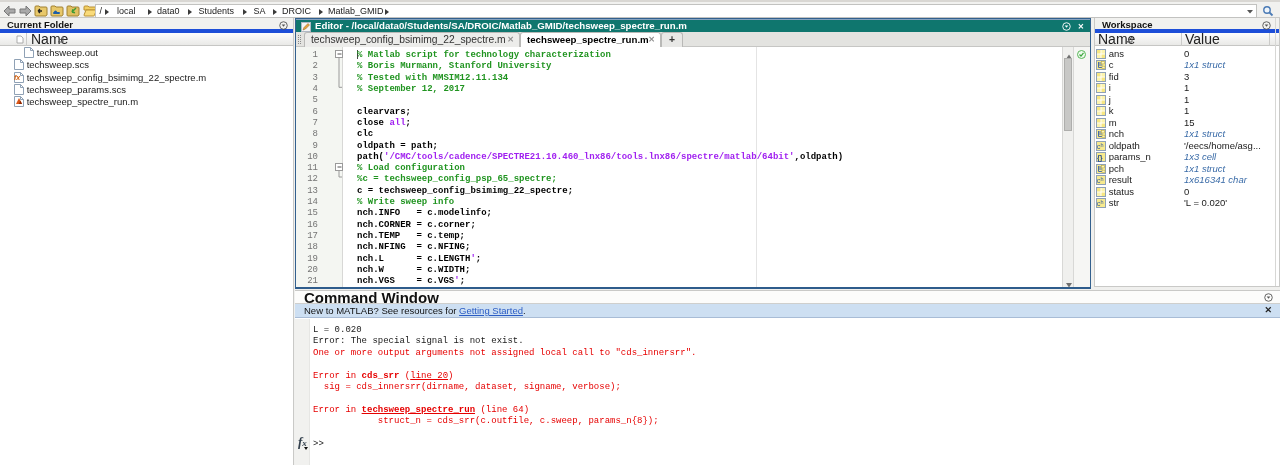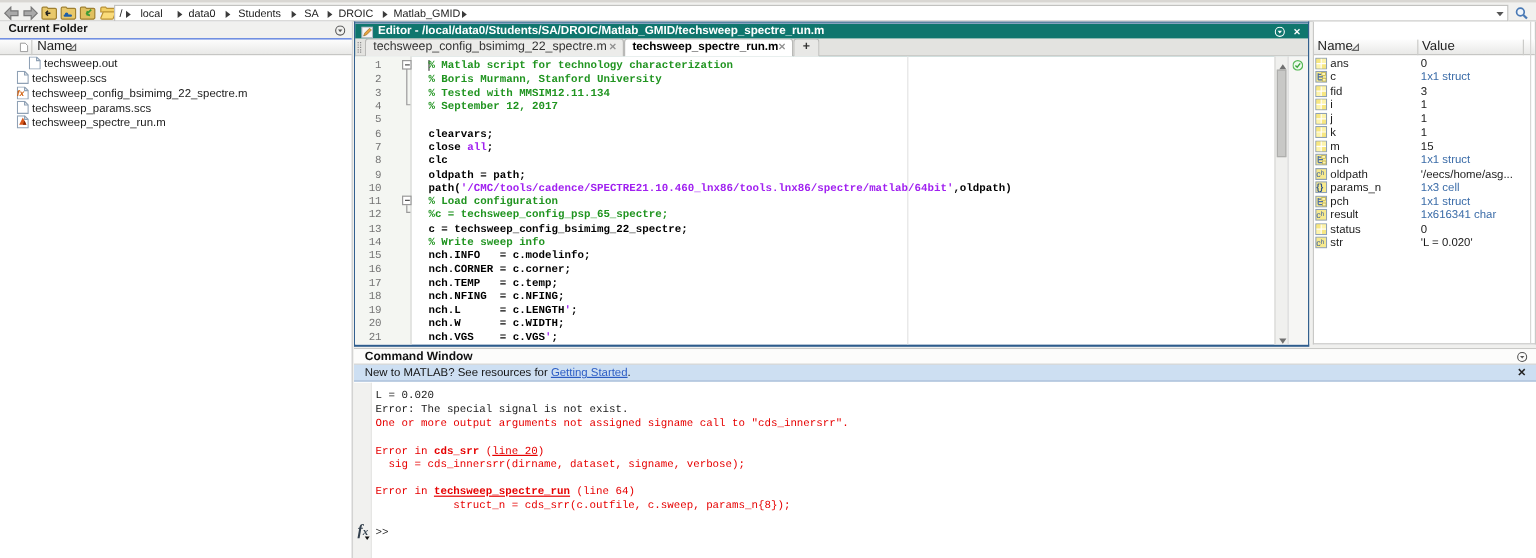--- a/index.html
+++ b/index.html
@@ -4,22 +4,22 @@
 *{margin:0;padding:0;box-sizing:border-box}
 html,body{width:1280px;height:465px;overflow:hidden}
 body{position:relative;background:#f0f0ee;font-family:"Liberation Sans",sans-serif;-webkit-font-smoothing:antialiased}
 .abs{position:absolute}
 pre{font-family:"Liberation Mono",monospace;margin:0}
 
 #toolbar{position:absolute;left:0;top:0;width:1280px;height:18px;background:#f1f1ef;border-top:2px solid #d9d7d3;border-bottom:1px solid #c9c9c7}
 #crumbs{position:absolute;left:0;top:2px;height:15px;font-size:9px;color:#1a1a1a;white-space:nowrap;line-height:15px}
 .csep{position:absolute;top:5px;width:0;height:0;border-left:4px solid #3a3a3a;border-top:3px solid transparent;border-bottom:3px solid transparent}
 
-.phead{position:absolute;left:0;top:0;right:0;height:15px;background:#f1f1ef;border-bottom:1px solid #1d4ed8;font-size:9.5px;font-weight:bold;color:#111;line-height:14px;padding-left:7px}
-.colhead{background:linear-gradient(#fdfdfd,#e9e9e7);border-bottom:1px solid #c6c6c4;font-size:11px;color:#222;line-height:12px}
+.phead{position:absolute;left:0;top:0;right:0;height:15px;background:#f1f1ef;border-bottom:4px solid #1d4ed8;font-size:9.5px;font-weight:bold;color:#111;line-height:14px;padding-left:7px}
+.colhead{background:linear-gradient(#fdfdfd,#e9e9e7);border-bottom:1px solid #c6c6c4;font-size:14px;color:#222;line-height:12px}
 .gear{position:absolute;top:3px;width:9px;height:9px}
 
 #cf{position:absolute;left:0;top:18px;width:294px;height:447px;background:#fff;border-right:1px solid #c9c9c7}
 #cfch{position:absolute;left:0;top:15px;right:0;height:13px}
 #cflist{position:absolute;left:0;top:28px;right:0;font-size:9.5px;color:#1a1a1a;padding-top:1px}
 .frow{height:12.3px;line-height:12.3px;white-space:nowrap}
 .frow svg{vertical-align:-2px}
 .gray{color:#949494}
 .exp{display:inline-block;width:7px;height:7px;border:1px solid #848484;background:#fff;position:relative;vertical-align:0px;margin-left:2px}
 .exp:before{content:"";position:absolute;left:1px;top:2px;width:3px;height:1px;background:#333}
@@ -40,24 +40,24 @@
 #vsb{position:absolute;right:16px;top:0;width:12px;bottom:0;background:#f0f0ee;border-left:1px solid #d8d8d6;border-right:1px solid #d8d8d6}
 #vthumb{position:absolute;left:1px;right:1px;top:11px;height:73px;background:#c8c8c6;border:1px solid #aeaeac}
 #istrip{position:absolute;right:0;top:0;width:16px;bottom:0;background:#f6f6f4}
 
 #ws{position:absolute;left:1094px;top:18px;width:186px;height:269px;background:#fff;border-left:1px solid #c9c9c7;border-right:1px solid #c9c9c7;border-bottom:1px solid #c9c9c7}
 #wsch{position:absolute;left:0;top:15px;right:0;height:13px}
 #wsrows{position:absolute;left:0;top:28px;right:0;font-size:9.5px;color:#1a1a1a;padding-top:2px}
 .wrow{height:11.47px;line-height:11.47px;white-space:nowrap;position:relative}
 .wrow svg{vertical-align:-2px}
 .wval{position:absolute;left:89px;top:0}
-.bluev{color:#3b6ca8;}
+.bluev{color:#3b6ca8;font-style:italic}
 
 #cw{position:absolute;left:295px;top:290px;width:985px;height:175px;background:#fff;border-top:1px solid #c9c9c7}
-#cwhead{position:absolute;left:0;top:0;right:0;height:13px;background:#fcfcfb;border-bottom:1px solid #cfcfcd;font-size:10px;font-weight:bold;line-height:13px;padding-left:9px;color:#111}
+#cwhead{position:absolute;left:0;top:0;right:0;height:13px;background:#fcfcfb;border-bottom:1px solid #cfcfcd;font-size:15px;font-weight:bold;line-height:13px;padding-left:9px;color:#111}
 #cwnotif{position:absolute;left:0;top:13px;right:0;height:14px;background:#cddff2;border-bottom:1px solid #a8bcd6;font-size:9.5px;line-height:13px;padding-left:9px;color:#111}
 #cwtext{position:absolute;left:18px;top:34px;font-size:9px;line-height:11.4px;color:#1a1a1a}
 .r{color:#e60000}
 a.lnk{color:#2b5cc4;text-decoration:underline}
 #fx{position:absolute;left:3px;top:143px;font-family:"Liberation Serif",serif;font-style:italic;font-size:13px;font-weight:bold;color:#33404d}
 </style></head>
 <body>
 <div id="toolbar">
   <svg class="abs" style="left:3px;top:3px" width="13" height="12" viewBox="0 0 13 12">
       <path d="M6 1 L1 6 L6 11 L6 8 L12 8 L12 4 L6 4 Z" fill="#a9a9a9" stroke="#787878" stroke-width="1"></path>
@@ -234,20 +234,24 @@
     <div id="istrip">
         <svg class="abs" style="left:3px;top:3px" width="9" height="9" viewBox="0 0 9 9">
           <circle cx="4.5" cy="4.5" r="4" fill="#eefaee" stroke="#57b857" stroke-width="1"></circle>
           <path d="M2.5 4.5 L4 6 L6.5 2.8" stroke="#3da53d" stroke-width="1.2" fill="none"></path>
         </svg>
       </div>
   </div>
 </div>
 
 <div id="ws">
+  <div class="phead">Workspace<svg class="gear" style="right:8px" viewBox="0 0 10 10">
+        <circle cx="5" cy="5" r="4.2" fill="none" stroke="#555" stroke-width="1"></circle>
+        <path d="M3 4 L7 4 L5 6.5 Z" fill="#555"></path>
+      </svg></div>
   <div id="wsch" class="colhead">
       <span class="abs" style="left:3px;top:0">Name</span>
       <svg class="abs" style="left:31px;top:3px" width="8" height="7" viewBox="0 0 8 7">
         <path d="M1 6 L6 6 L6 1 Z" fill="none" stroke="#666" stroke-width="1"></path>
       </svg>
       <span class="abs" style="left:0;top:0;width:87px;height:13px;border-right:1px solid #cbcbc9"></span>
       <span class="abs" style="left:90px;top:0">Value</span>
       <span class="abs" style="left:87px;top:0;width:88px;height:13px;border-right:1px solid #cbcbc9"></span>
     </div>
   <div class="abs" style="right:3px;top:0;bottom:0;width:1px;background:#d7d7d5"></div>
@@ -350,21 +354,21 @@
 
 <div id="cw">
   <div id="cwhead">Command Window<svg class="gear" style="right:7px;top:2px" viewBox="0 0 10 10">
         <circle cx="5" cy="5" r="4.2" fill="none" stroke="#555" stroke-width="1"></circle>
         <path d="M3 4 L7 4 L5 6.5 Z" fill="#555"></path>
       </svg></div>
   <div id="cwnotif">New to MATLAB? See resources for <a class="lnk">Getting Started</a>.<span class="abs" style="right:8px;top:0;color:#222;font-weight:bold;font-size:9px">✕</span></div>
   <div class="abs" style="left:0;top:28px;bottom:0;width:15px;background:#f1f1ef;border-right:1px solid #e6e6e4"></div>
     <pre id="cwtext">L = 0.020
 Error: The special signal is not exist.
-<span class="r">One or more output arguments not assigned signame call to "cds_innersrr".</span>
+<span class="r">One or more output arguments not assigned local call to "cds_innersrr".</span>
 
 <span class="r">Error in <b style="">cds_srr</b> (<span style="text-decoration:underline">line 20</span>)</span>
 <span class="r">  sig = cds_innersrr(dirname, dataset, signame, verbose);</span>
 
 <span class="r">Error in <b style="text-decoration:underline">techsweep_spectre_run</b> (<span style="">line 64</span>)</span>
 <span class="r">            struct_n = cds_srr(c.outfile, c.sweep, params_n{8});</span>
 
 &gt;&gt;</pre>
   <div id="fx">f<span style="font-size:9px">x</span><span style="position:absolute;left:6px;top:12.5px;width:0;height:0;border-left:2.5px solid transparent;border-right:2.5px solid transparent;border-top:3px solid #111"></span></div>
 </div>

